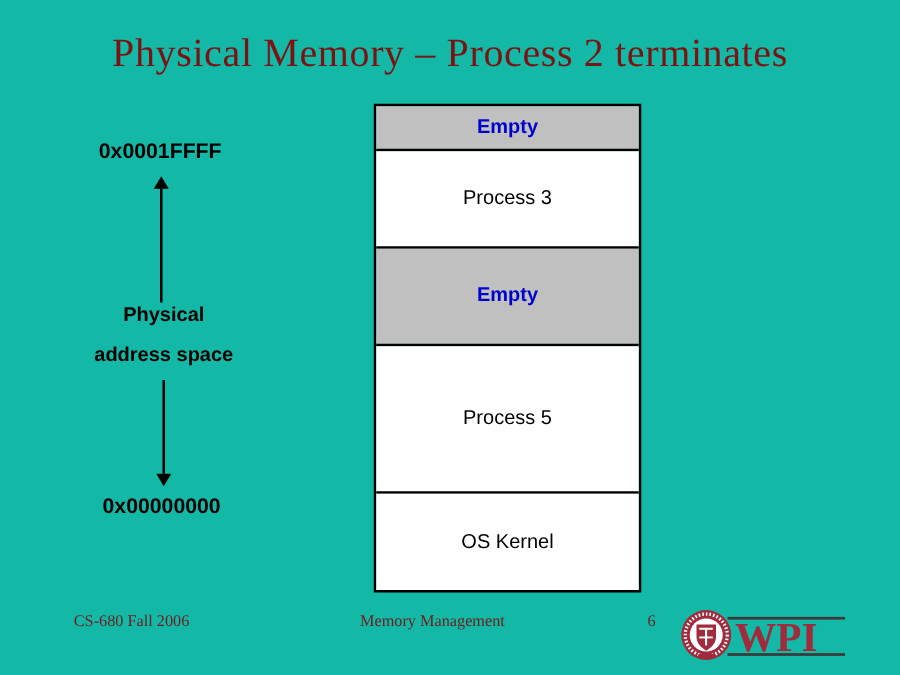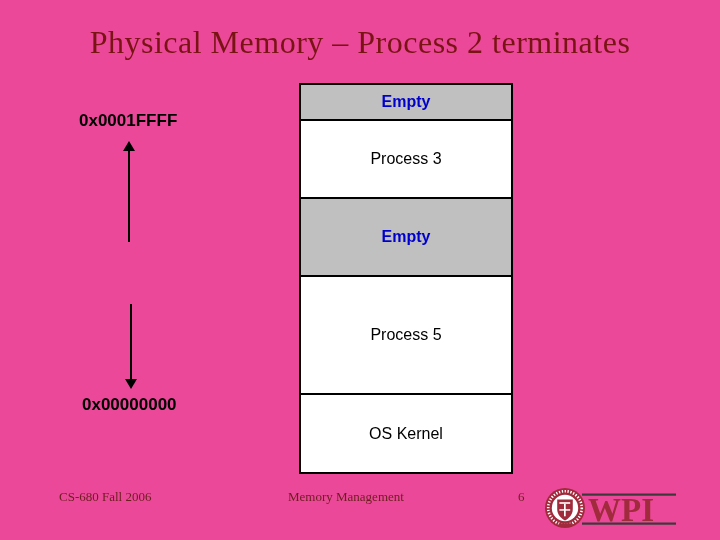--- a/index.html
+++ b/index.html
@@ -1,19 +1,19 @@
 <!DOCTYPE html>
 <html><head>
 <meta charset="utf-8">
 <style>
   html,body{margin:0;padding:0;background:#888;}
   .slide{
     position:relative;
     width:720px;height:540px;
-    background:#ec4899;
+    background:#14b8a6;
     overflow:hidden;
     font-family:"Liberation Sans", sans-serif;
   }
   
   .title{
     position:absolute;left:0;top:24px;width:720px;
     text-align:center;
     font-family:"Liberation Serif", serif;
     font-size:32px;
     color:#7a1414;
@@ -81,20 +81,22 @@
 
   <div class="title">Physical Memory – Process 2 terminates</div>
 
   <div class="addr addr-high">0x0001FFFF</div>
 
   <div class="varrow arrow-up">
     <div class="tri-up"></div>
     <div class="shaft"></div>
   </div>
 
+  <div class="axis-label axis-l1">Physical</div>
+  <div class="axis-label axis-l2">address space</div>
 
   <div class="varrow arrow-down">
     <div class="shaft"></div>
     <div class="tri-down"></div>
   </div>
 
   <div class="addr addr-low">0x00000000</div>
 
   <div class="membox">
     <div class="mrow empty h1">

